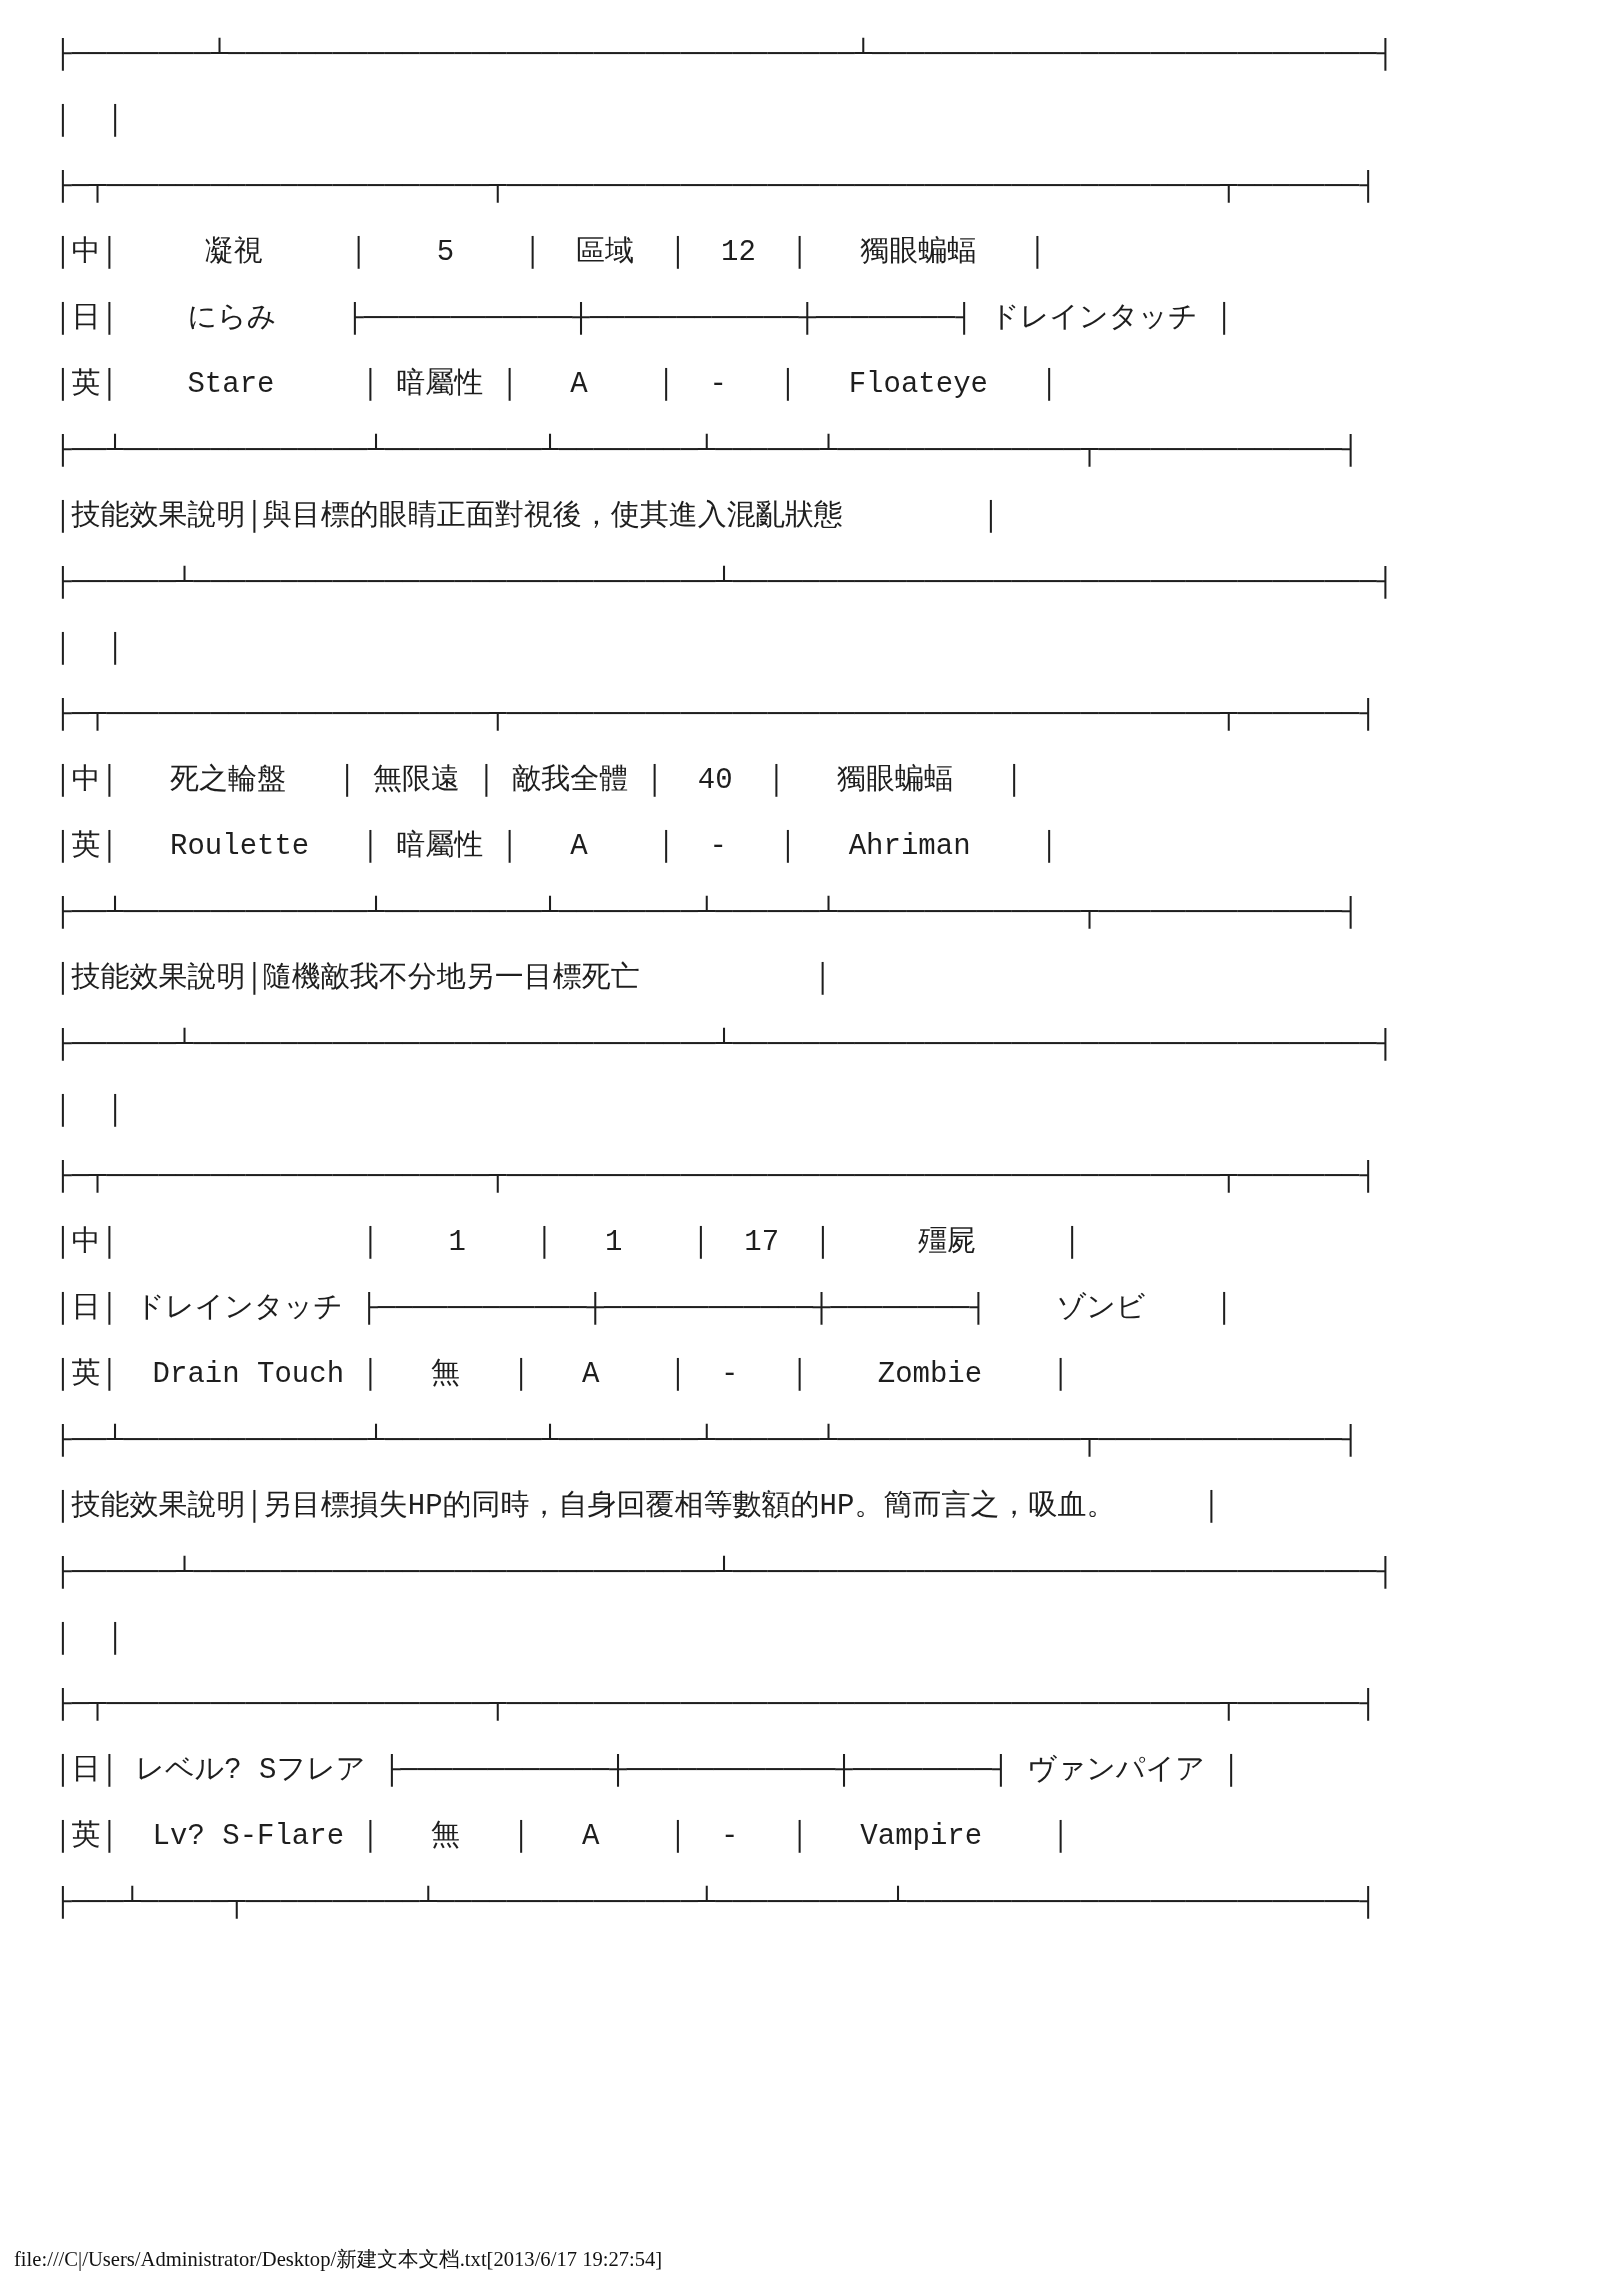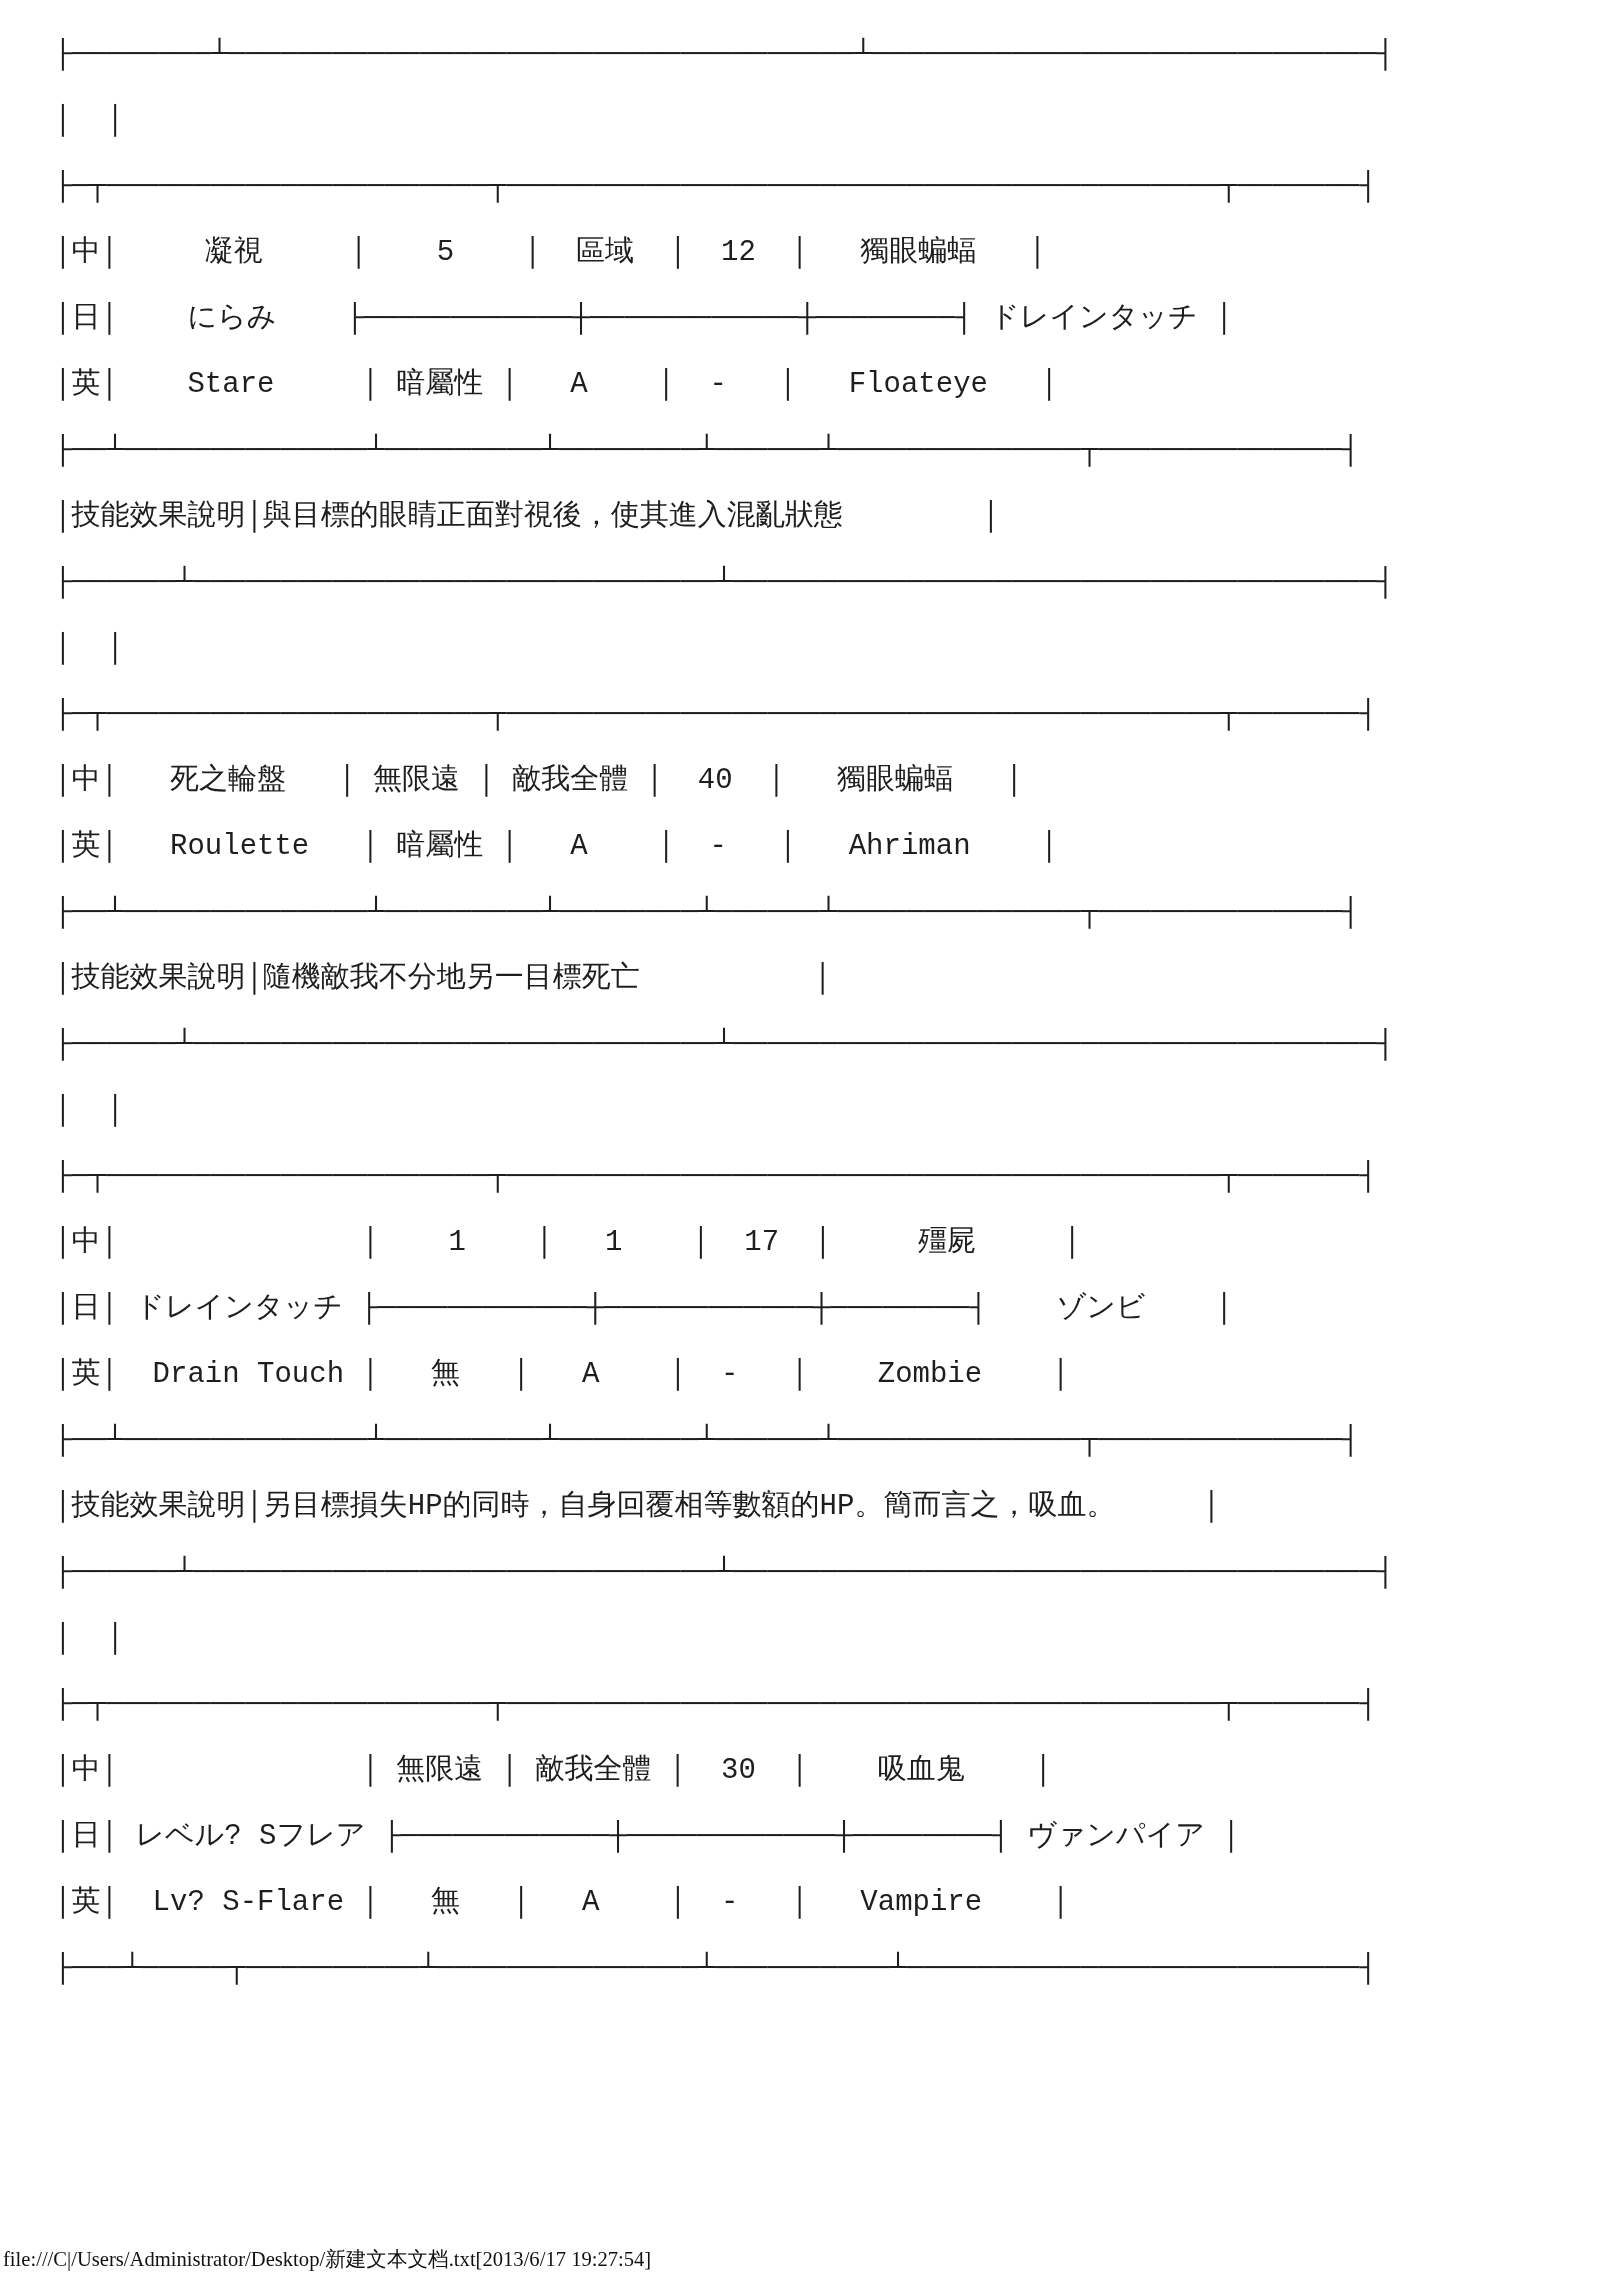--- a/index.html
+++ b/index.html
@@ -24,21 +24,21 @@
   .line {
     white-space: pre;
     font-size: 29px;
     line-height: 66px;
     height: 66px;
     font-family: "Liberation Mono", "DejaVu Sans Mono", monospace;
     color: #1e1e1e;
   }
   .print-footer {
     position: absolute;
-    left: 3px;
+    left: 14px;
     top: 2245px;
     font-family: "Liberation Serif", "DejaVu Serif", serif;
     font-size: 20.6px;
     color: #111111;
     white-space: pre;
   }
 </style>
 </head>
 <body>
 
@@ -64,21 +64,20 @@
       <div class="line">│  │</div>
       <div class="line">├─┬──────────────────────┬─────────────────────────────────────────┬───────┤</div>
       <div class="line">│中│              │    1    │   1    │  17  │     殭屍     │</div>
       <div class="line">│日│ ドレインタッチ ├────────────┼────────────┼────────┤    ゾンビ    │</div>
       <div class="line">│英│  Drain Touch │   無   │   A    │  -   │    Zombie    │</div>
       <div class="line">├──┴──────────────┴─────────┴────────┴──────┴──────────────┬──────────────┤</div>
       <div class="line">│技能效果說明│另目標損失HP的同時，自身回覆相等數額的HP。簡而言之，吸血。     │</div>
       <div class="line">├──────┴──────────────────────────────┴─────────────────────────────────────┤</div>
       <div class="line">│  │</div>
       <div class="line">├─┬──────────────────────┬─────────────────────────────────────────┬───────┤</div>
-      <div class="line">│中│              │ 無限遠 │ 敵我全體 │  30  │    吸血鬼    │</div>
       <div class="line">│日│ レベル? Sフレア ├────────────┼────────────┼────────┤ ヴァンパイア │</div>
       <div class="line">│英│  Lv? S-Flare │   無   │   A    │  -   │   Vampire    │</div>
       <div class="line">├───┴─────┬──────────┴───────────────┴──────────┴──────────────────────────┤</div>
     </div>
 
   <div class="print-footer">file:///C|/Users/Administrator/Desktop/新建文本文档.txt[2013/6/17 19:27:54]</div>
 
 </div>
 
 

